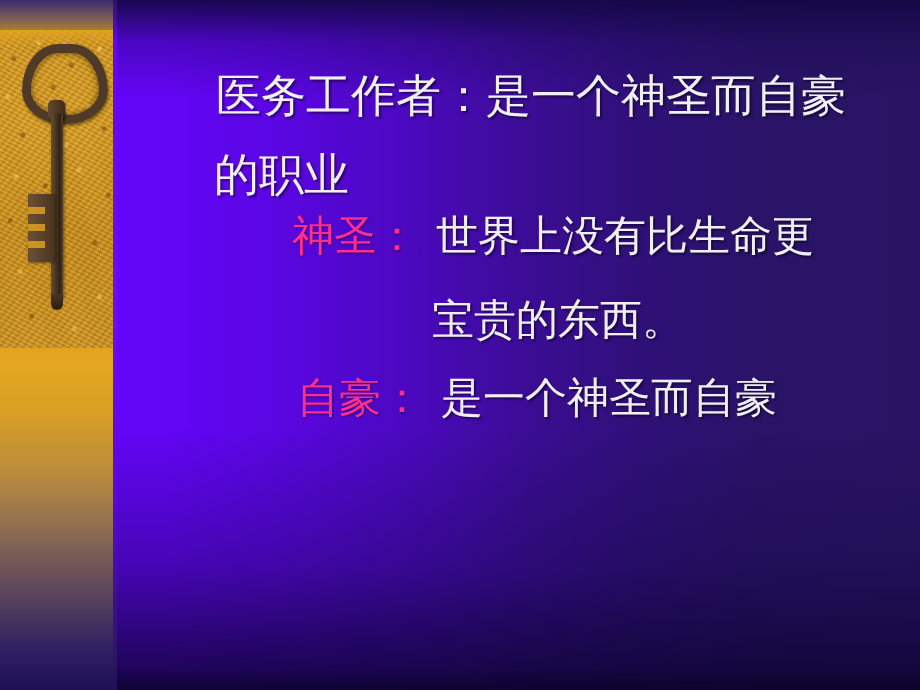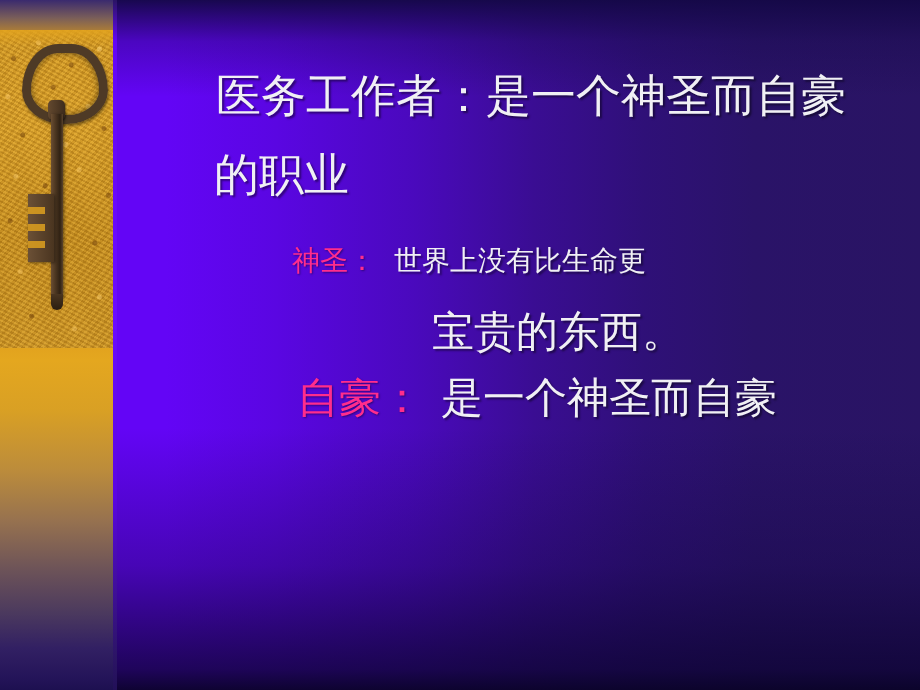--- a/index.html
+++ b/index.html
@@ -210,26 +210,25 @@
   #title-line2 {
     left: 214px;
     top: 126px;
     font-size: 45px;
     line-height: 52px;
     margin-top: 23px;
   }
   #holy-line1 {
     left: 292px;
     top: 208px;
-    font-size: 28px;
-    margin-top: 34px;
+    font-size: 42px;
   }
   #holy-line2 {
     left: 432px;
-    top: 304px;
+    top: 292px;
     font-size: 42px;
   }
   #proud-line1 {
     left: 297px;
     top: 370px;
     font-size: 42px;
   }
   #proud-line2 {
     left: 443px;
     top: 455px;

